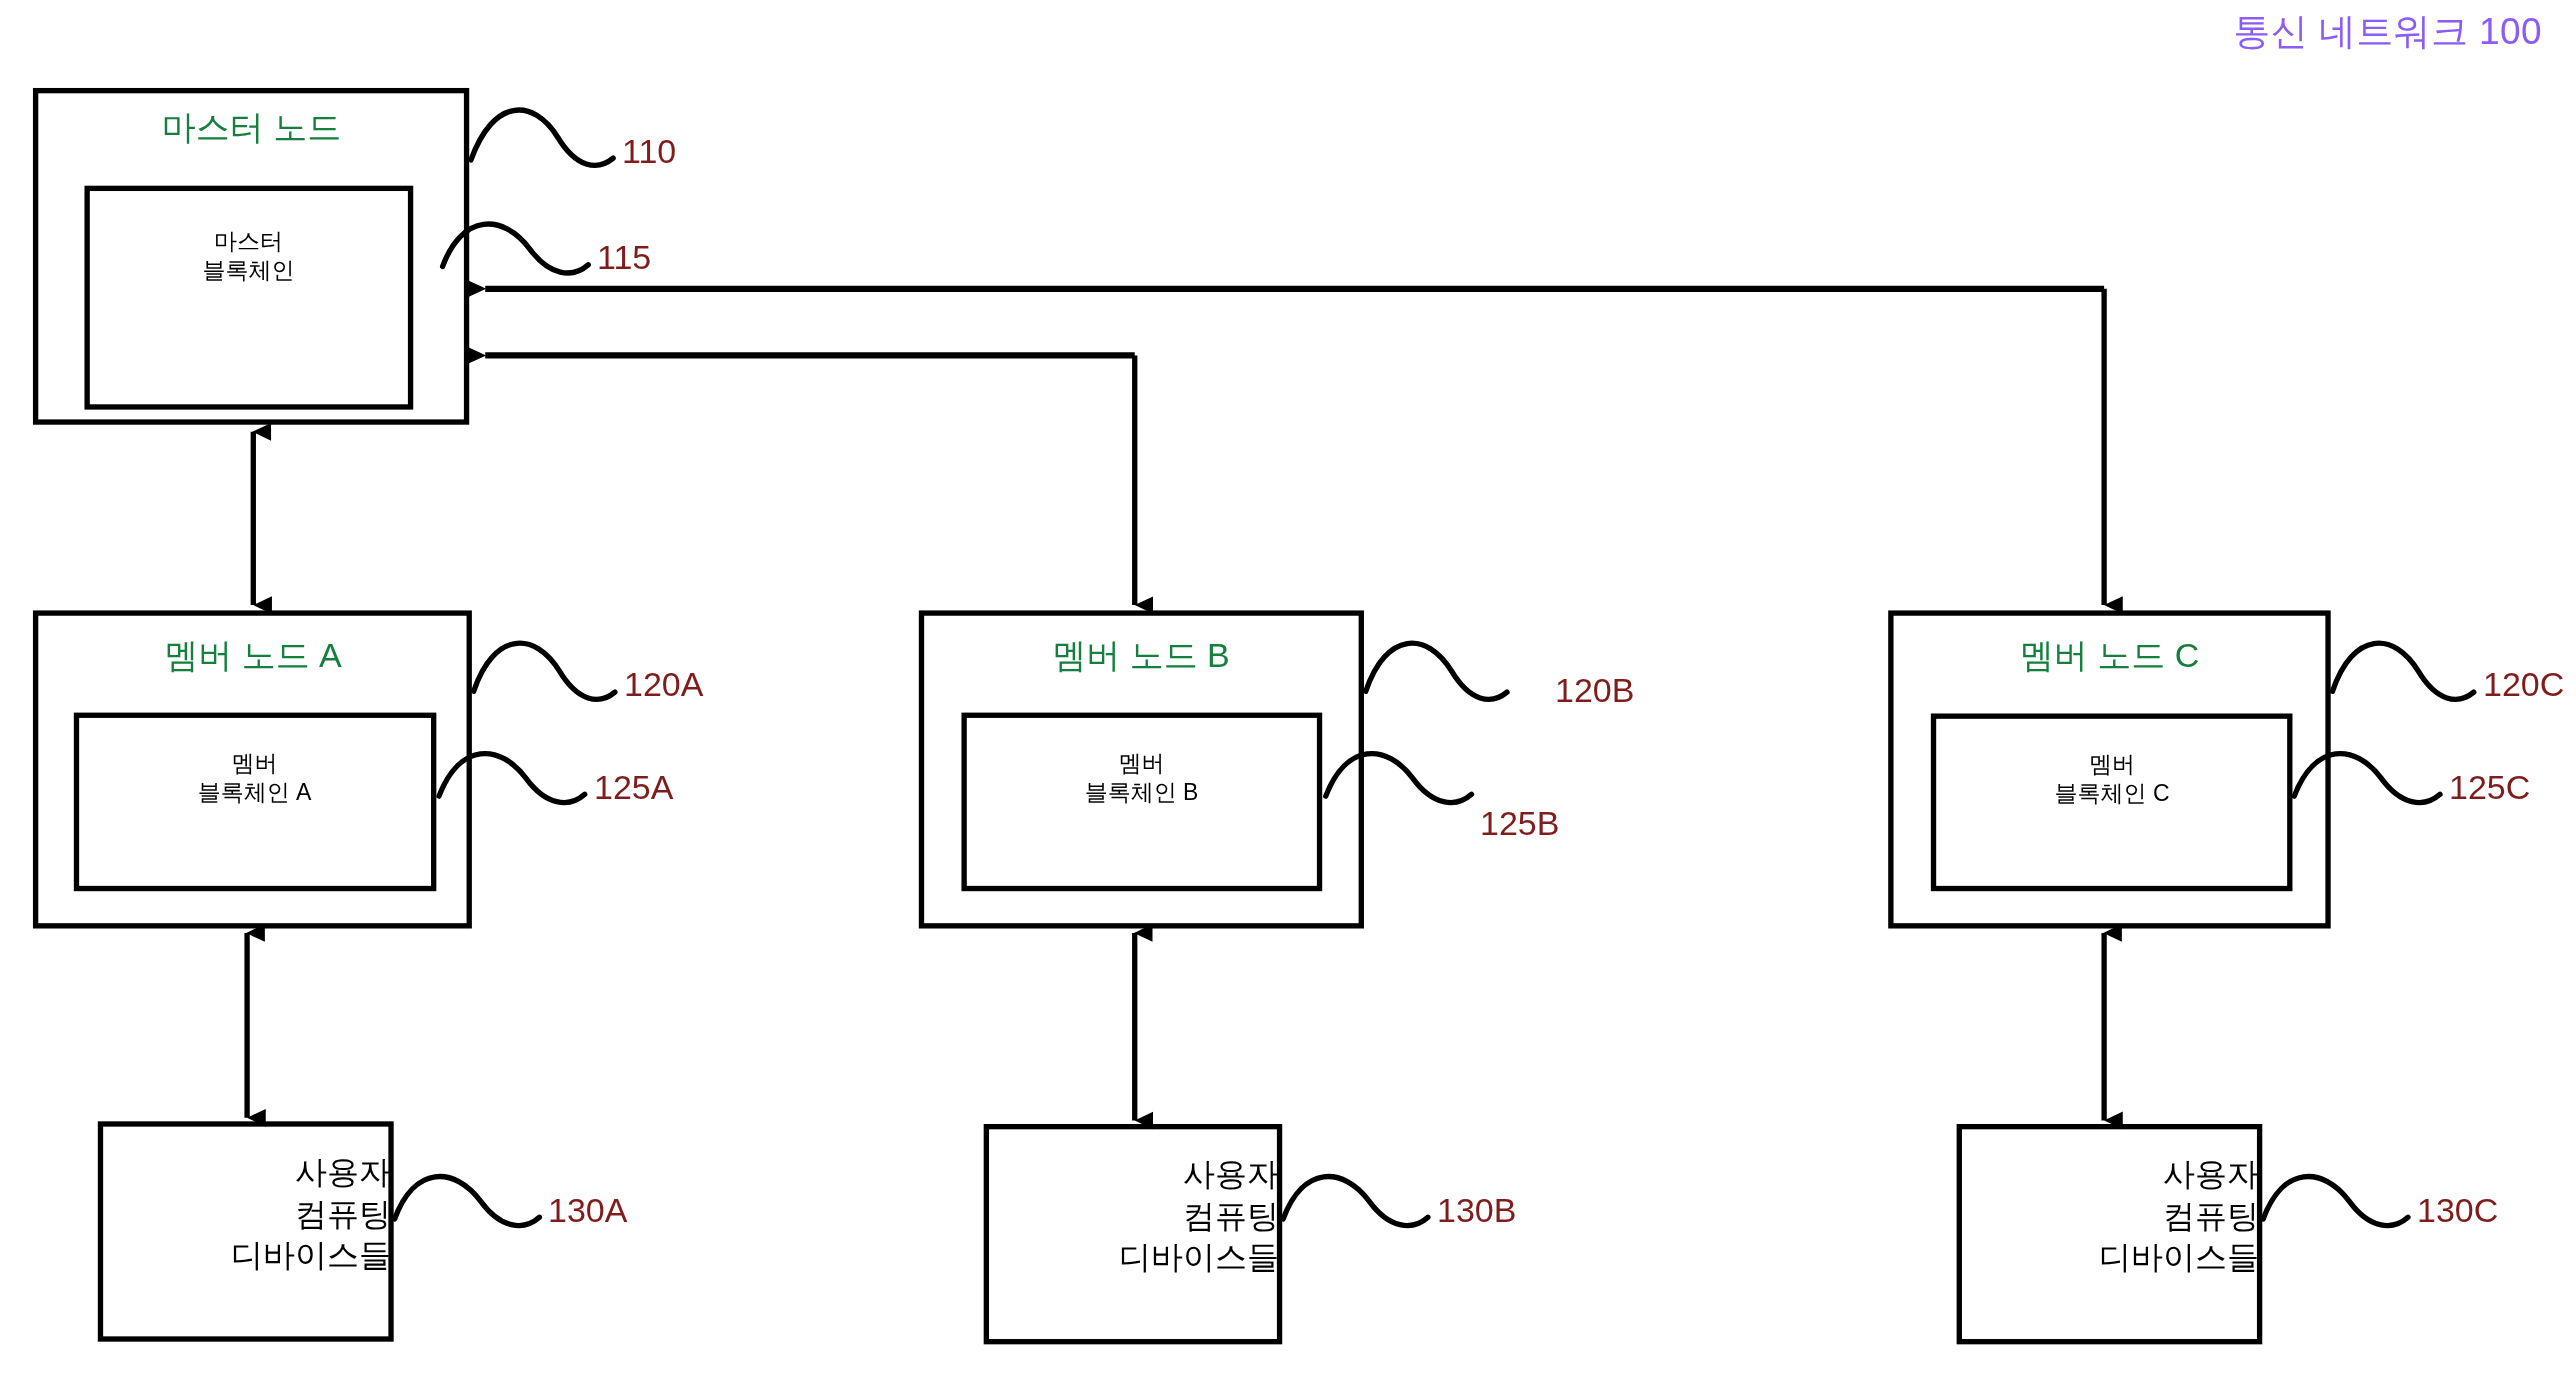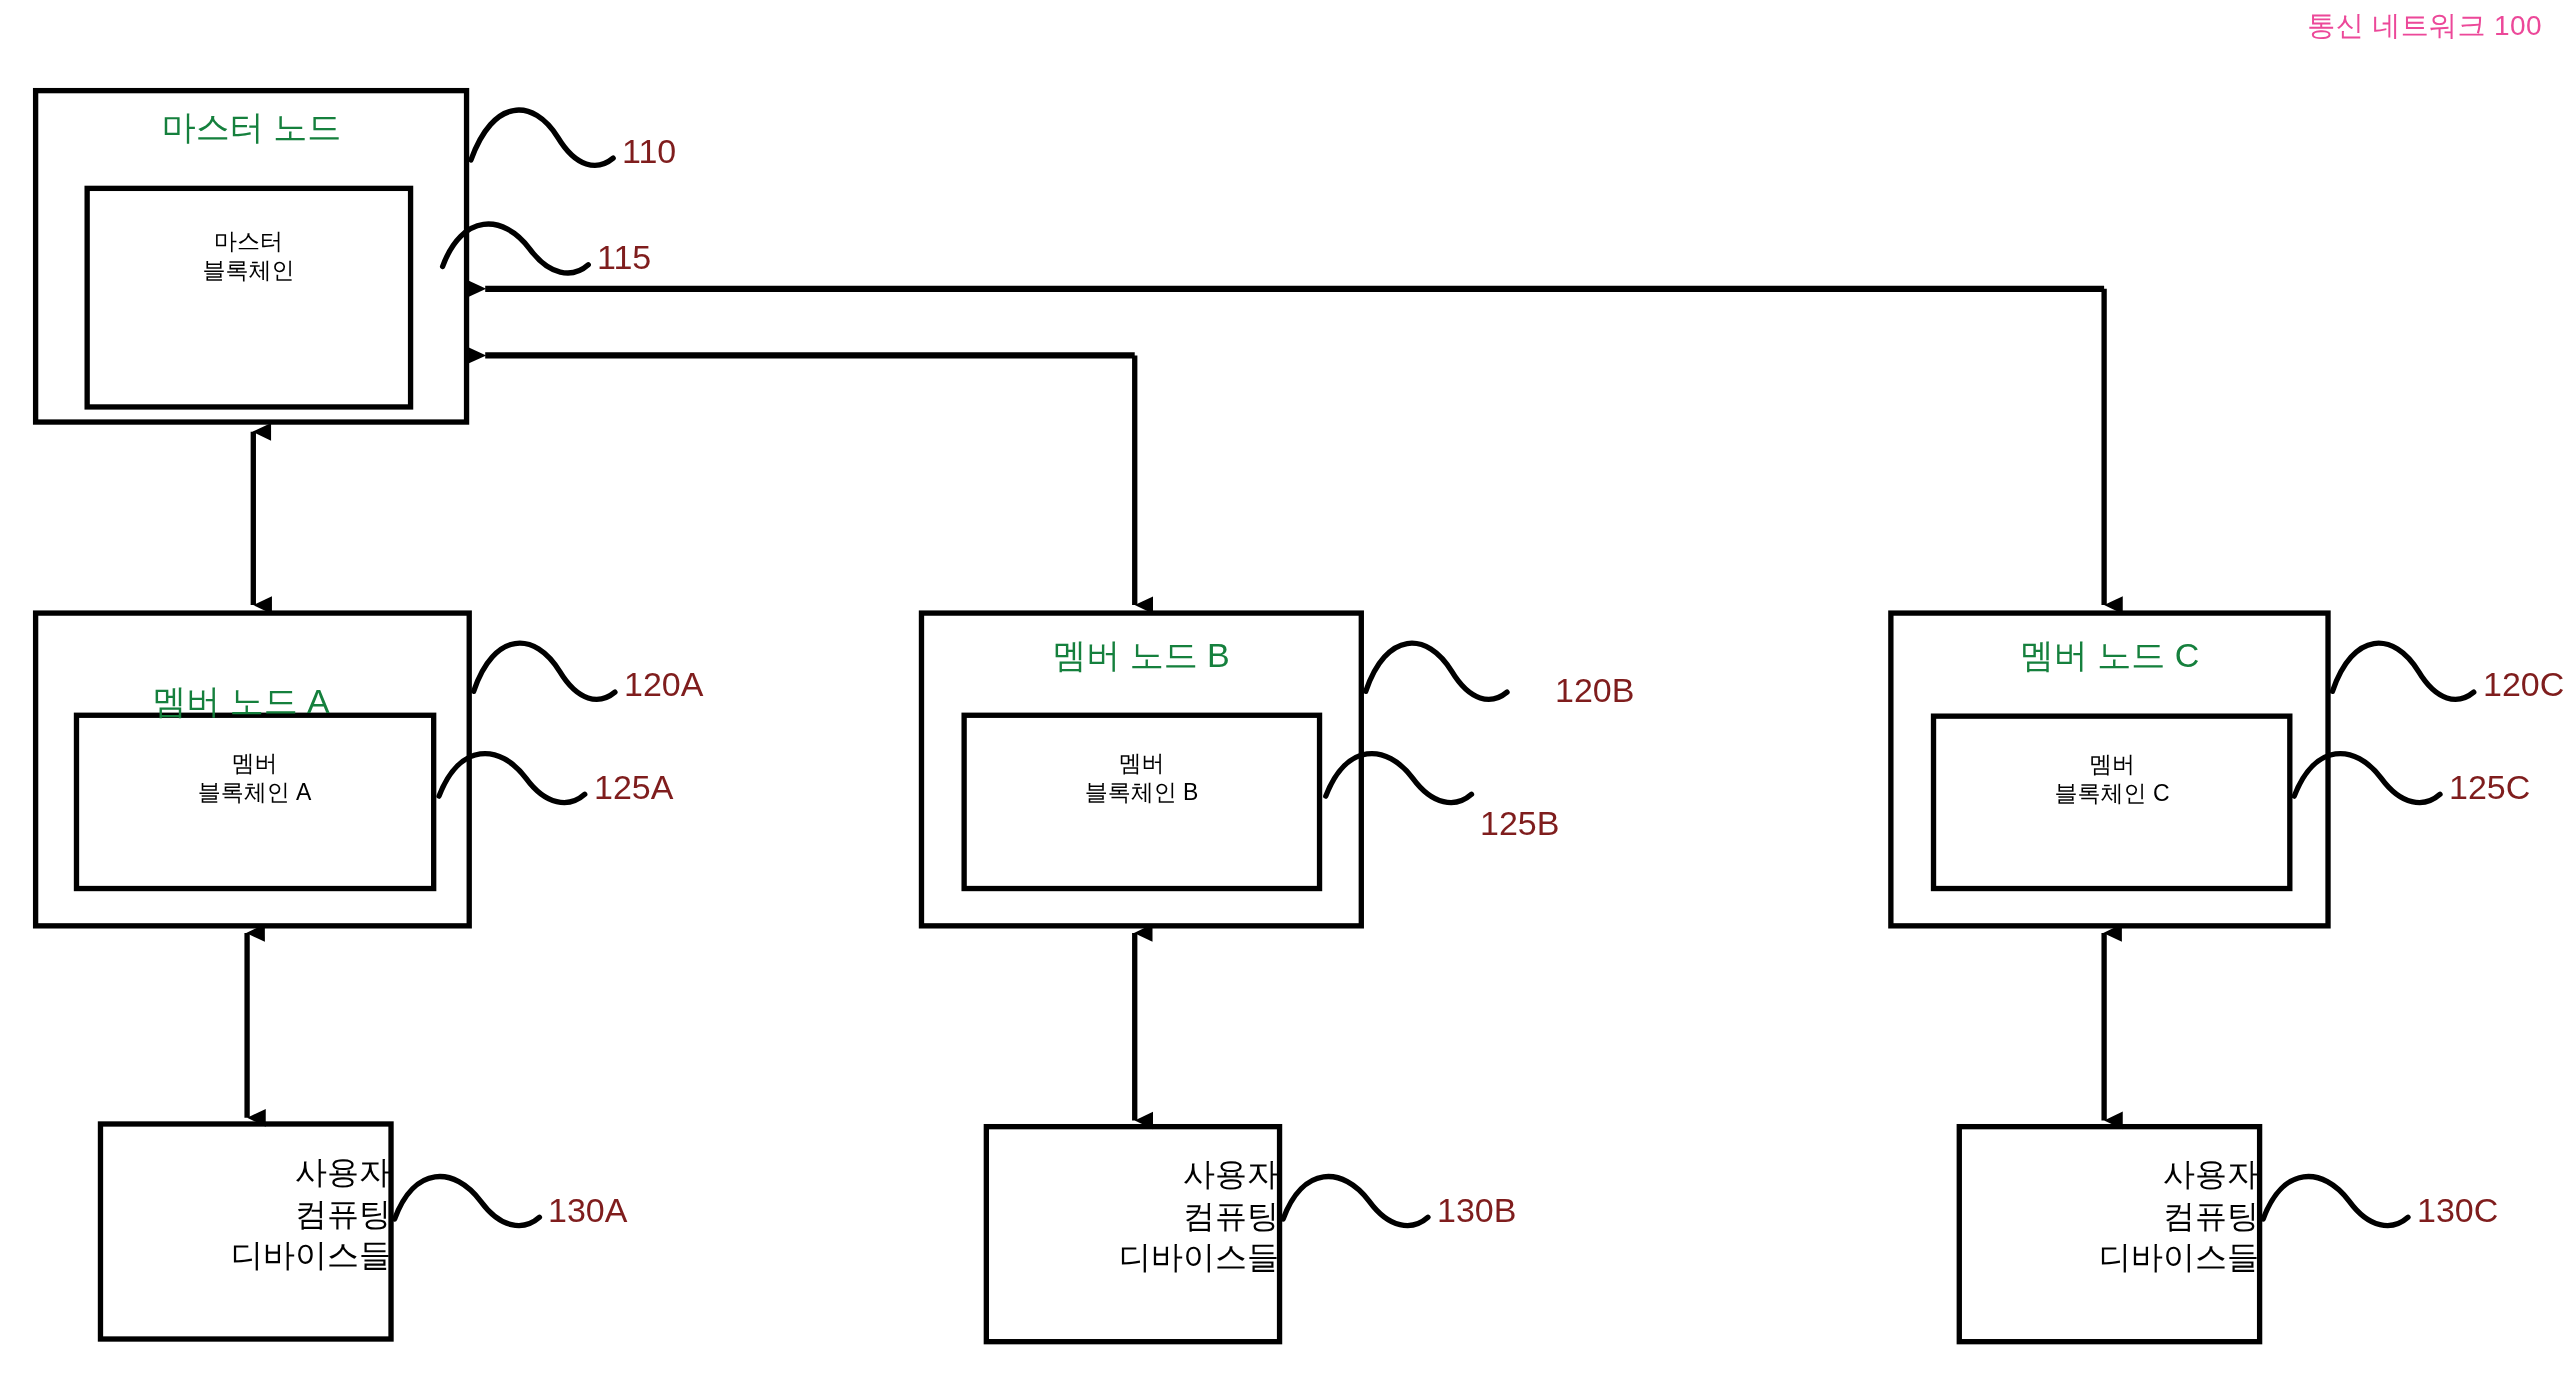--- a/index.html
+++ b/index.html
@@ -21,22 +21,22 @@
     left: 0;
     top: 0;
     width: 2576px;
     height: 1379px;
   }
   
   .figure-title {
     position: absolute;
     right: 34px;
     top: 7.1px;
-    font-size: 28px;
-    color: #ec4899;
+    font-size: 37px;
+    color: #8b5cf6;
     white-space: nowrap;
     letter-spacing: 0.4px;
   }
   .node-box-title {
     position: absolute;
     text-align: center;
     font-size: 34px;
     color: #15803d;
     white-space: nowrap;
   }
@@ -141,21 +141,21 @@
   <div class="node-box-title" style="left:36px; top:105px; width:431px;">마스터 노드</div>
 
   <div class="inner-box-text" style="left:87px; top:227px; width:323px;">
     <div>마스터</div>
     <div>블록체인</div>
   </div>
 
   <div class="ref-label" style="left:622px; top:132px;">110</div>
   <div class="ref-label" style="left:597px; top:238px;">115</div>
 
-  <div class="node-box-title" style="left:24px; top:633px; width:434px;margin-top:46px;">멤버 노드 A</div>
+  <div class="node-box-title" style="left:36px; top:633px; width:434px;">멤버 노드 A</div>
 
   <div class="inner-box-text" style="left:76px; top:749px; width:357px;">
     <div>멤버</div>
     <div>블록체인 A</div>
   </div>
 
   <div class="ref-label" style="left:624px; top:665px;">120A</div>
   <div class="ref-label" style="left:594px; top:768px;">125A</div>
 
   <div class="device-box-text" style="left:100px; top:1152px; width:291px;">

